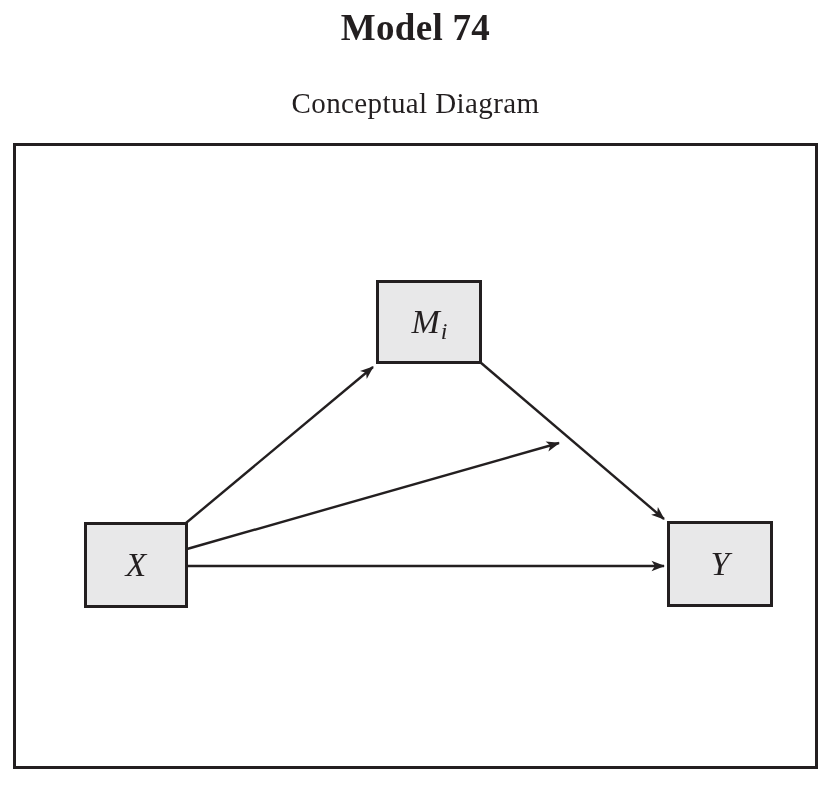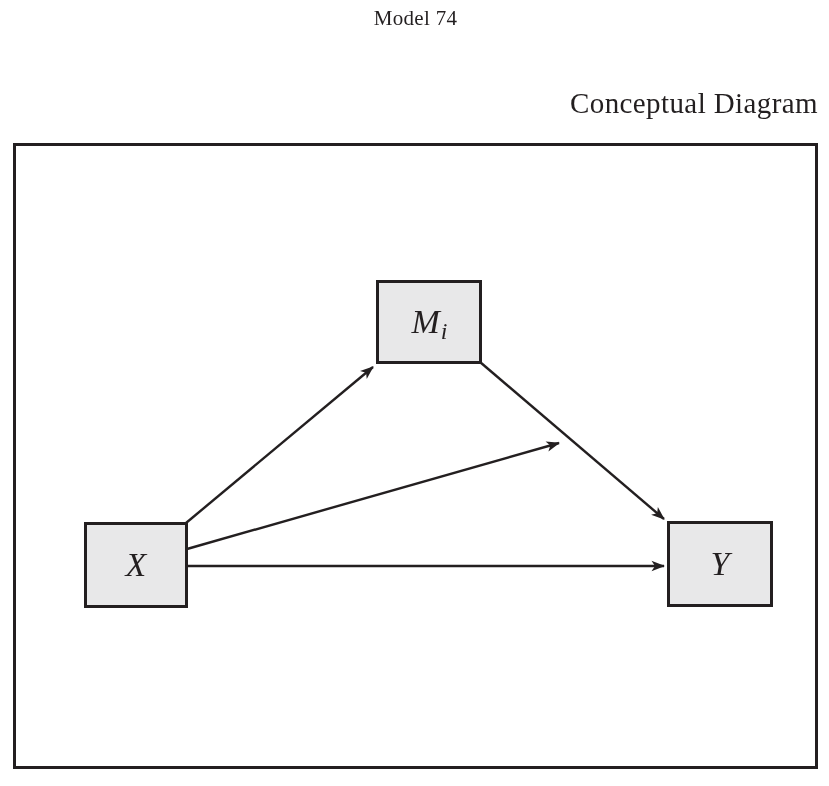--- a/index.html
+++ b/index.html
@@ -14,30 +14,30 @@
     font-family: "Liberation Serif", "DejaVu Serif", serif;
     color: #231f20;
     overflow: hidden;
   }
   .title {
     position: absolute;
     left: 13px;
     top: 6px;
     width: 805px;
     text-align: center;
-    font-size: 21px;
-    font-weight: normal;
+    font-size: 37px;
+    font-weight: bold;
     letter-spacing: 0.3px;
   }
   .subtitle {
     position: absolute;
     left: 13px;
     top: 87px;
     width: 805px;
-    text-align: right;
+    text-align: center;
     font-size: 29px;
     font-weight: normal;
     letter-spacing: 0.4px;
   }
   .frame {
     position: absolute;
     left: 13px;
     top: 143px;
     width: 805px;
     height: 626px;

